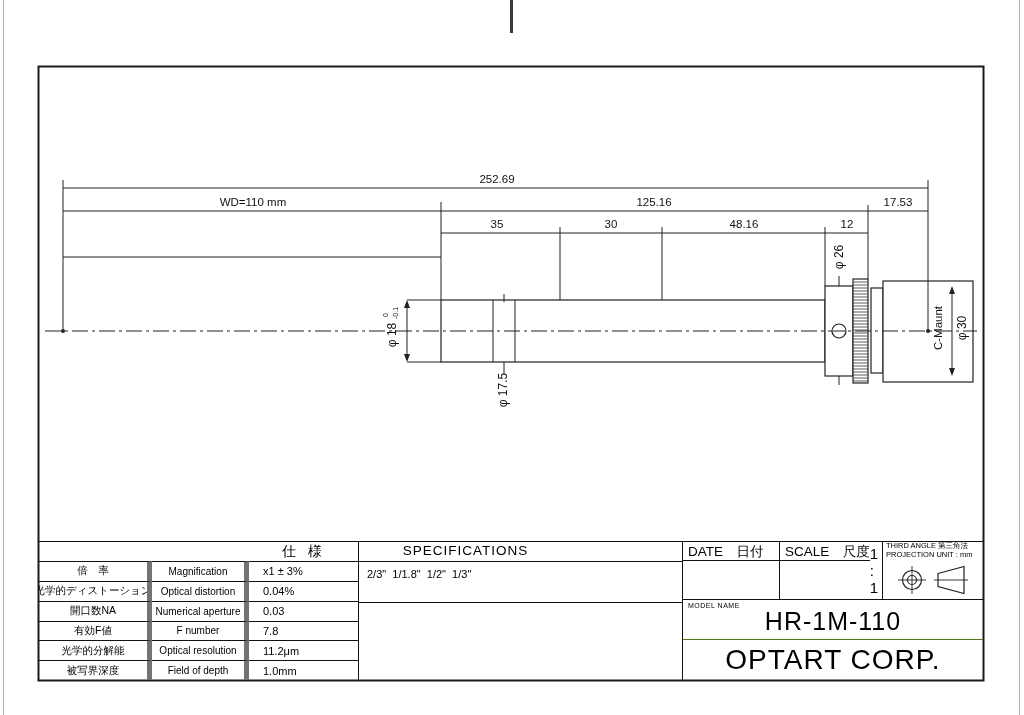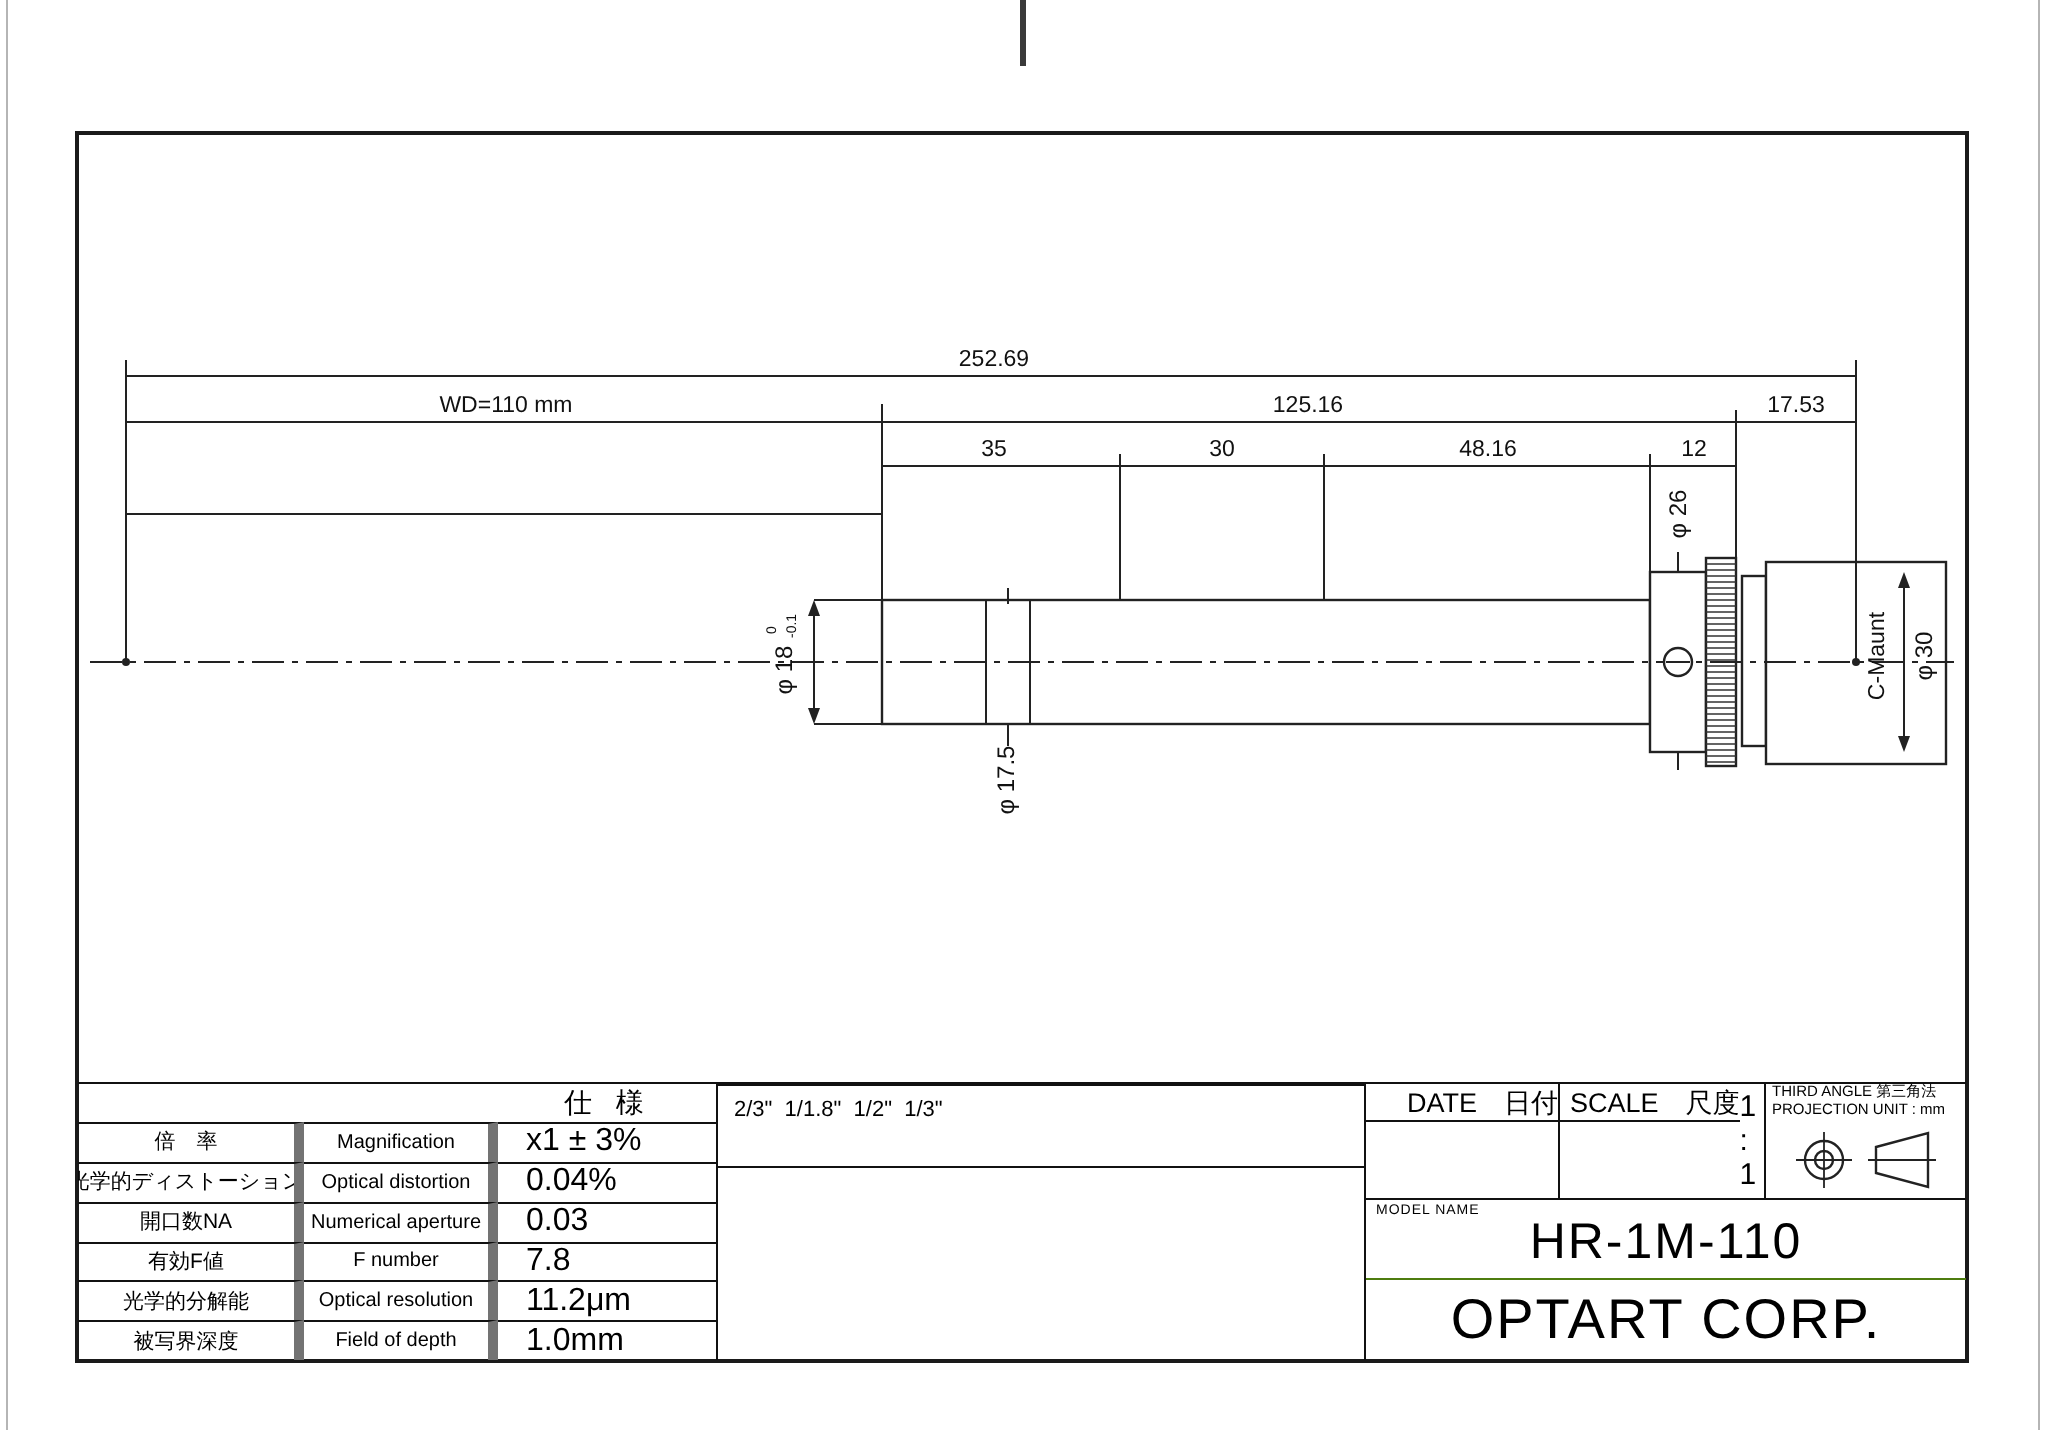--- a/index.html
+++ b/index.html
@@ -17,37 +17,37 @@
   .tb *{box-sizing:border-box;}
   .tb-left{width:320px;border-right:1px solid #111;display:flex;flex-direction:column;}
   .tb-left-header{height:19px;position:relative;}
   .tb-left-header span{position:absolute;left:210px;width:110px;top:1px;text-align:center;
       font-size:14px;letter-spacing:4px;}
   .tb-left-grid{flex:1;display:grid;grid-template-columns:113px 97px 110px;grid-auto-rows:1fr;}
   .tb-left-grid .c{border-top:1px solid #111;border-right:5px solid #737373;
       display:flex;align-items:center;justify-content:center;white-space:nowrap;overflow:hidden;}
   .tb-left-grid .c.last{border-right:none;}
   .jp-cell{font-size:10.5px;} .en-cell{font-size:10px;}
-  .val-cell{font-size:16px;justify-content:flex-start !important;padding-left:14px;}
+  .val-cell{font-size:11px;justify-content:flex-start !important;padding-left:14px;}
 
   .tb-mid{width:324px;border-right:1px solid #111;display:flex;flex-direction:column;}
   .tb-mid-header{height:19px;text-align:center;font-size:13.5px;letter-spacing:1px;padding-top:1px;
       transform:translateX(-55px);}
   .tb-mid-detector{height:41px;border-top:1px solid #111;padding:3px 0 0 8px;}
   .det-line1{font-size:11px;}
   .det-line1 .en{font-size:10px;margin-left:14px;}
   .det-line2{font-size:11px;margin-top:3px;white-space:pre;}
   .tb-mid-empty{flex:1;border-top:1px solid #111;}
 
   .tb-right{flex:1;display:flex;flex-direction:column;}
   .tb-right-top{height:59px;display:flex;}
   .cell-date{width:97px;border-right:1px solid #111;display:flex;flex-direction:column;}
   .cell-scale{width:103px;border-right:1px solid #111;display:flex;flex-direction:row;}
   .cell-proj{flex:1;position:relative;}
-  .hdr{height:19px;border-bottom:1px solid #111;font-size:13.5px;padding:1px 0 0 5px;white-space:nowrap;overflow:hidden;text-align:right;}
+  .hdr{height:19px;border-bottom:1px solid #111;font-size:13.5px;padding:1px 0 0 5px;white-space:nowrap;overflow:hidden;}
   .tbval{flex:1;display:flex;align-items:center;justify-content:center;font-size:15px;letter-spacing:0.5px;}
   .proj-line{font-size:7.5px;line-height:8.5px;padding-left:3px;white-space:nowrap;}
   .proj-symbol{position:absolute;left:3px;top:19px;}
   .cell-model{height:40px;border-top:1px solid #111;position:relative;text-align:center;}
   .model-label{position:absolute;top:2px;left:5px;font-size:7px;letter-spacing:0.5px;}
   .model-value{font-size:25px;line-height:42px;letter-spacing:1px;}
   .cell-company{flex:1;border-top:1px solid #4d7c0f;text-align:center;font-size:28px;line-height:40px;letter-spacing:1px;}
 </style>
 </head>
 <body>
@@ -171,20 +171,21 @@
         <div class="c en-cell">Optical resolution</div>
         <div class="c val-cell last">11.2μm</div>
 
         <div class="c jp-cell">被写界深度</div>
         <div class="c en-cell">Field of depth</div>
         <div class="c val-cell last">1.0mm</div>
       </div>
     </div>
 
     <div class="tb-mid">
+      <div class="tb-mid-header">SPECIFICATIONS</div>
       <div class="tb-mid-detector">
         <div class="det-line2">2/3"  1/1.8"  1/2"  1/3"</div>
       </div>
       <div class="tb-mid-empty"></div>
     </div>
 
     <div class="tb-right">
       <div class="tb-right-top">
         <div class="cell-date">
           <div class="hdr">DATE　日付</div>

